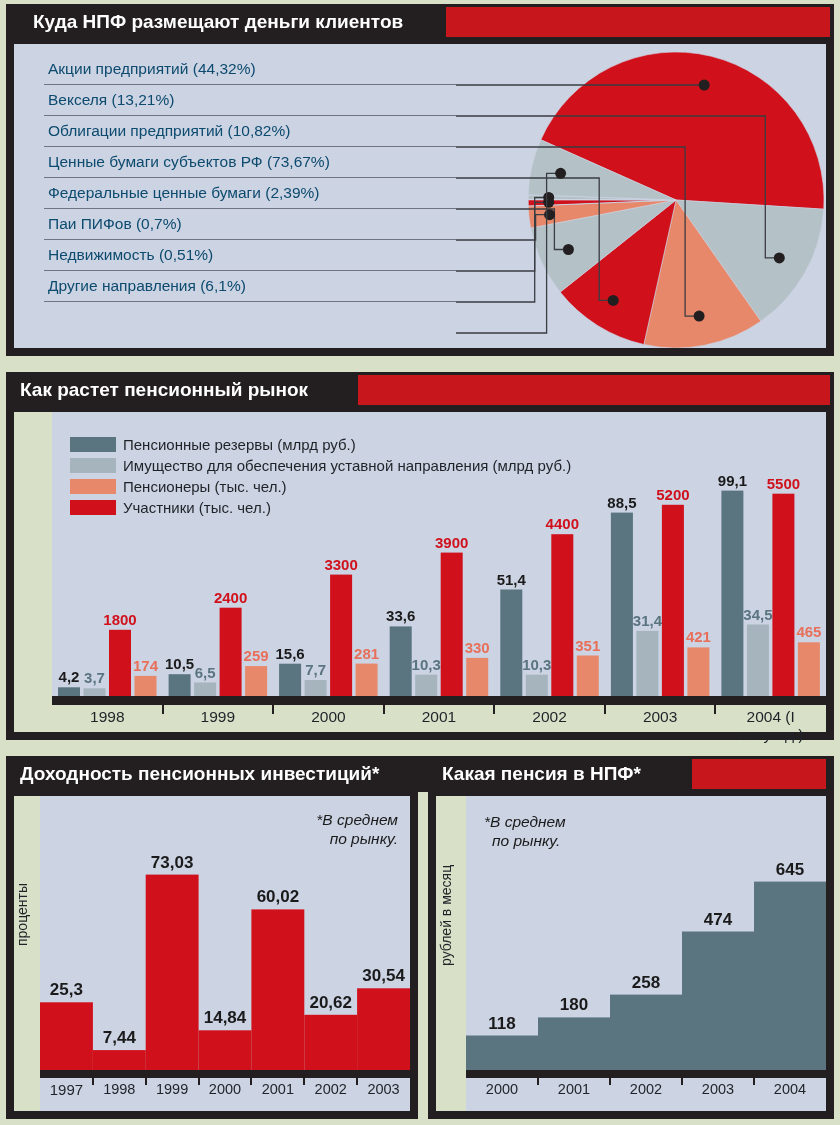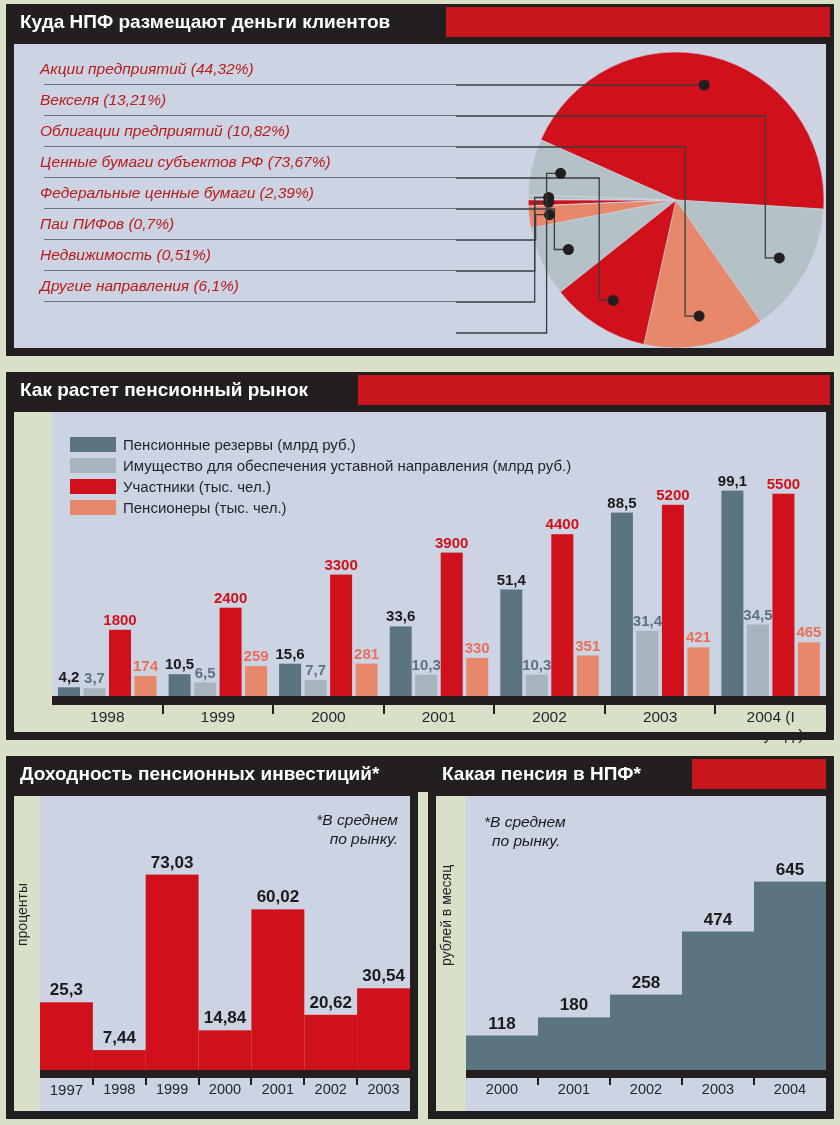--- a/index.html
+++ b/index.html
@@ -22,23 +22,22 @@
   }
   .hdr-red{position:absolute;top:3px;height:30px;background:#c8161d;}
   .plot{position:absolute;background:#ccd3e3;box-sizing:border-box;}
 
   
   #panel1{left:6px;top:4px;width:828px;height:352px;background:#231f20;}
   #p1-plot{left:8px;top:40px;width:812px;height:304px;}
   .pie-legend{position:absolute;left:22px;top:14px;width:420px;}
   .pie-item{position:relative;height:31px;}
   .pie-item .txt{
-    position:absolute;left:4px;top:2px;font-size:15.5px;color:#b91c1c;
+    position:absolute;left:12px;top:2px;font-size:15.5px;color:#0c4a6e;
     white-space:nowrap;
-    font-style:italic;
   }
   .pie-item .rule{
     position:absolute;left:8px;bottom:4px;height:1px;background:#6f7480;
   }
   #pie-svg{position:absolute;left:0;top:0;width:812px;height:304px;}
 
   
   #panel2{left:6px;top:372px;width:828px;height:368px;background:#231f20;}
   #p2-plot{left:8px;top:40px;width:812px;height:320px;background:#d8e0c8;}
   #p2-inner{position:absolute;left:38px;top:0px;width:774px;height:288px;background:#ccd3e3;}
@@ -79,21 +78,21 @@
   #p4-ylab{
     position:absolute;left:2px;top:170px;width:150px;
     transform:rotate(-90deg);transform-origin:0 0;
     font-size:14px;color:#1f2328;
   }
 </style>
 </head>
 <body>
 
 <div class="panel" id="panel1">
-  <div class="hdr" id="p1-hdr" style="width:760px;">
+  <div class="hdr" id="p1-hdr" style="width:760px;margin-left:13px;">
     <span class="hdr-title">Куда НПФ размещают деньги клиентов</span>
   </div>
   <div class="hdr-red" id="p1-red" style="left:440px;width:384px;"></div>
   <div class="plot" id="p1-plot">
     <svg id="pie-svg" viewBox="0 0 812 304">
         <path d="M 662 156 L 526.80 95.80 A 148 148 0 0 1 809.72 165.17 Z" fill="#d0111b" stroke="#ccd3e3" stroke-width="0.6"></path>
         <path d="M 662 156 L 809.72 165.17 A 148 148 0 0 1 746.90 277.23 Z" fill="#b4c2c8" stroke="#ccd3e3" stroke-width="0.6"></path>
         <path d="M 662 156 L 746.90 277.23 A 148 148 0 0 1 629.84 300.46 Z" fill="#e8886a" stroke="#ccd3e3" stroke-width="0.6"></path>
         <path d="M 662 156 L 629.84 300.46 A 148 148 0 0 1 546.17 248.12 Z" fill="#d0111b" stroke="#ccd3e3" stroke-width="0.6"></path>
         <path d="M 662 156 L 546.17 248.12 A 148 148 0 0 1 516.68 184.04 Z" fill="#b4c2c8" stroke="#ccd3e3" stroke-width="0.6"></path>
@@ -225,26 +224,26 @@
       <div class="bar-legend" id="bar-legend">
           <div class="leg-row">
             <span class="leg-sw" style="background: rgb(90, 116, 128);"></span>
             <span class="leg-lb">Пенсионные резервы (млрд руб.)</span>
           </div>
           <div class="leg-row">
             <span class="leg-sw" style="background: rgb(165, 180, 189);"></span>
             <span class="leg-lb">Имущество для обеспечения уставной направления (млрд руб.)</span>
           </div>
           <div class="leg-row">
+            <span class="leg-sw" style="background: rgb(232, 136, 106);"></span>
+            <span class="leg-lb">Пенсионеры (тыс. чел.)</span>
+          </div>
+          <div class="leg-row">
             <span class="leg-sw" style="background: rgb(208, 17, 27);"></span>
             <span class="leg-lb">Участники (тыс. чел.)</span>
-          </div>
-          <div class="leg-row">
-            <span class="leg-sw" style="background: rgb(232, 136, 106);"></span>
-            <span class="leg-lb">Пенсионеры (тыс. чел.)</span>
           </div>
         </div>
     </div>
     <div id="p2-axis"></div>
     <div id="p2-years">
         <div class="yr" style="left: 0px; width: 110.571px;">1998</div>
         <div class="yr" style="left: 110.571px; width: 110.571px;">1999</div>
         <div class="ytick" style="left: 109.571px; top: 0px;"></div>
         <div class="yr" style="left: 221.143px; width: 110.571px;">2000</div>
         <div class="ytick" style="left: 220.143px; top: 0px;"></div>

